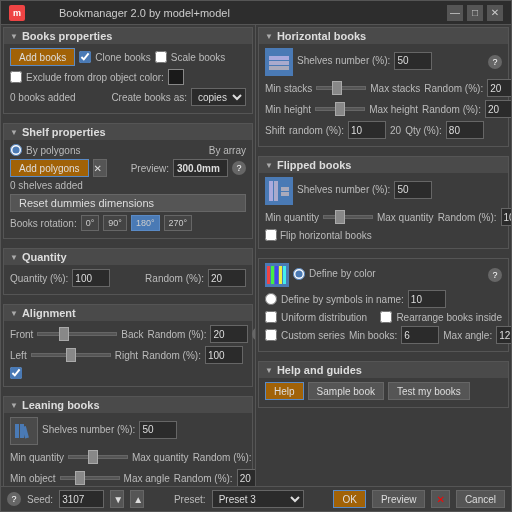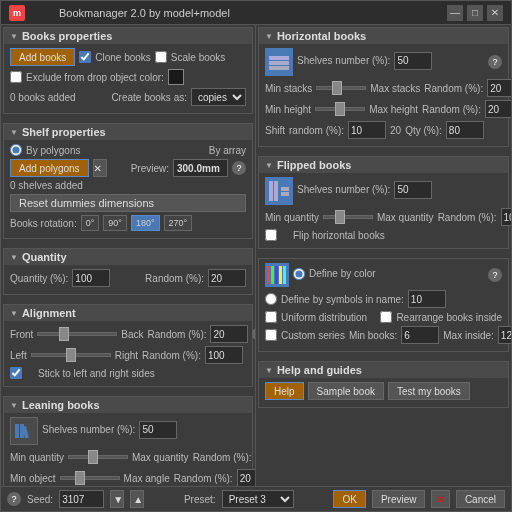--- a/index.html
+++ b/index.html
@@ -163,21 +163,21 @@
       border: 1px solid #aaa;
     }
     .label-small {
       font-size: 10px;
       color: #bbb;
       white-space: nowrap;
     }
     .checkbox-row {
       display: flex;
       align-items: center;
-      gap: 16px;
+      gap: 3px;
     }
     input[type="checkbox"] {
       width: 12px;
       height: 12px;
       accent-color: #4a7ab5;
     }
     .radio-row {
       display: flex;
       align-items: center;
       gap: 4px;
@@ -371,21 +371,20 @@
           </div>
           <div class="row">
             <span class="label-small">Left</span>
             <input type="range" class="slider" style="width: 80px;" min="0" max="100" value="50">
             <span class="label-small">Right</span>
             <span class="label-small">Random (%):</span>
             <input class="input-num" type="text" value="100" style="">
           </div>
           <div class="row checkbox-row">
             <input type="checkbox" checked="" style="">
-            <span class="label-small">Stick to left and right sides</span>
           </div>
         </div>
       </div>
 
       <div class="section">
         <div class="section-header">
           <span>Leaning books</span>
         </div>
         <div class="section-body">
           <div class="row">
@@ -535,21 +534,21 @@
             <span class="label-small">Uniform distribution</span>
             <span style="flex:1"></span>
             <input type="checkbox" style="">
             <span class="label-small">Rearrange books inside</span>
           </div>
           <div class="row">
             <input type="checkbox" style="">
             <span class="label-small">Custom series</span>
             <span class="label-small">Min books:</span>
             <input class="input-num" type="text" value="6" style="">
-            <span class="label-small">Max inside:</span>
+            <span class="label-small">Max angle:</span>
             <input class="input-num" type="text" value="12" style="">
           </div>
         </div>
       </div>
 
       <div class="section">
         <div class="section-header">
           <span>Help and guides</span>
         </div>
         <div class="section-body">
@@ -565,21 +564,21 @@
   </div>
 
   <div class="bottom-bar">
     <div class="help-icon">?</div>
     <span class="label-small">Seed:</span>
     <input class="input-num" style="width: 45px;" type="text" value="3107">
     <button class="btn" style="padding:0 2px;width:14px;">▼</button>
     <button class="btn" style="padding:0 2px;width:14px;">▲</button>
     <span style="flex:1"></span>
     <span class="label-small">Preset:</span>
-    <select class="select-small" style="width:72px">
+    <select class="select-small" style="width:92px">
       <option>Preset 3</option>
     </select>
     <span style="flex:1"></span>
     <button class="btn btn-blue">OK</button>
     <button class="btn">Preview</button>
     <button class="btn" style="color:red;font-size:10px;padding:0 4px;">✕</button>
     <button class="btn">Cancel</button>
   </div>
 </div>
 

